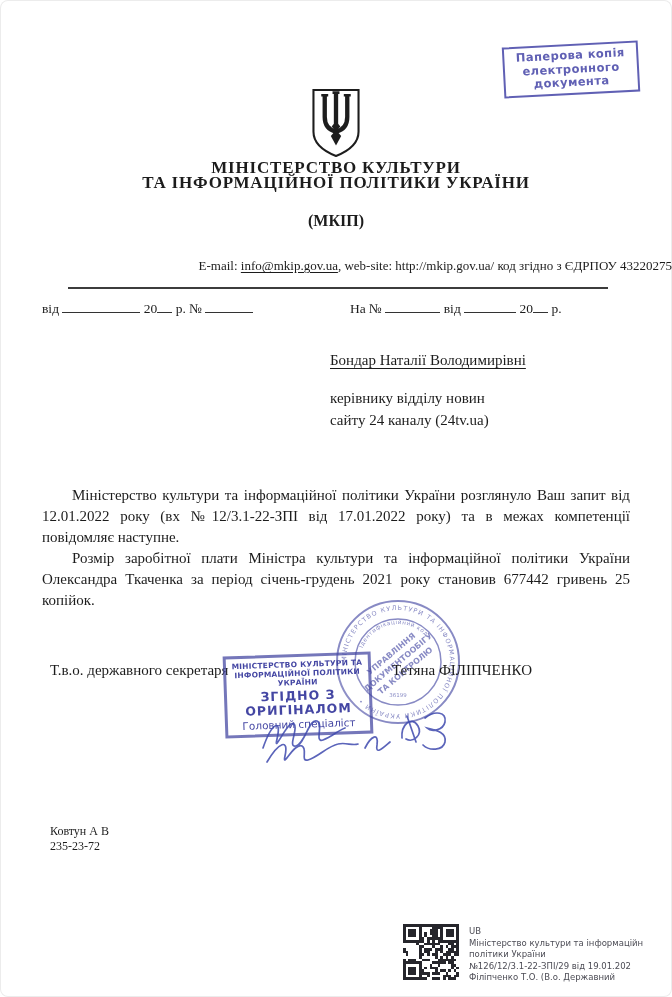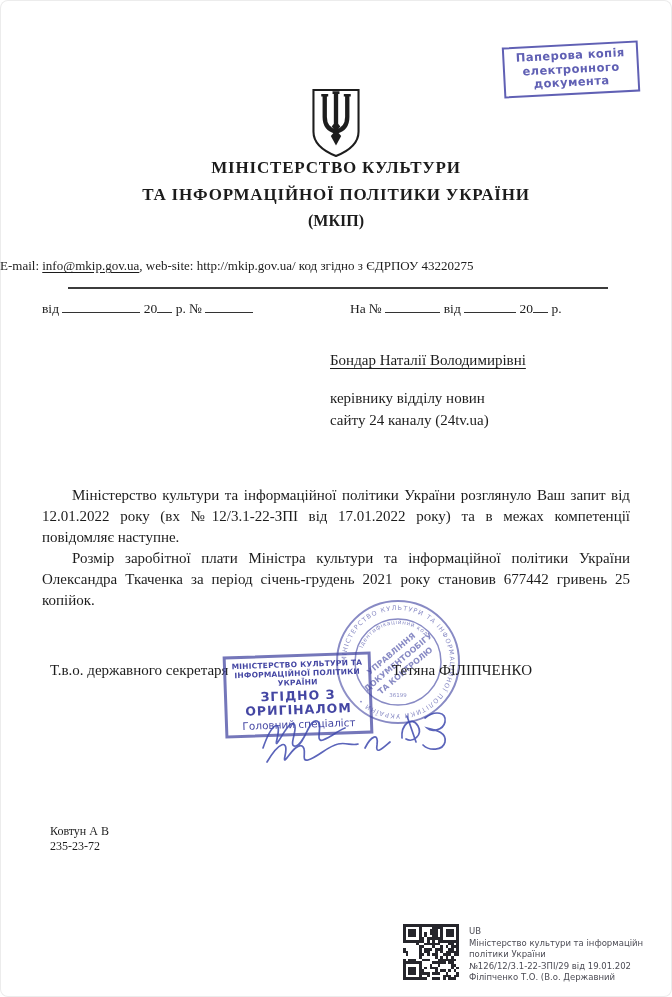--- a/index.html
+++ b/index.html
@@ -11,24 +11,24 @@
   
   .stamp-paper{
     position:absolute;left:503px;top:44px;width:128px;
     border:2px solid #5353ae;color:#5353ae;text-align:center;
     font-family:"DejaVu Sans","Liberation Sans",sans-serif;
     font-size:11.5px;font-weight:bold;line-height:13.5px;letter-spacing:.4px;
     padding:3px 2px;transform:rotate(-3deg);opacity:.92;
   }
   .emblem{position:absolute;left:50%;top:88px;transform:translateX(-50%);}
   .t1{position:absolute;left:0;right:0;top:158px;text-align:center;font-size:17px;font-weight:bold;letter-spacing:.8px;}
-  .t2{position:absolute;left:0;right:0;top:185px;text-align:center;font-size:17px;font-weight:bold;letter-spacing:.8px;}
+  .t2{position:absolute;left:0;right:0;top:173px;text-align:center;font-size:17px;font-weight:bold;letter-spacing:.8px;}
   .t3{position:absolute;left:0;right:0;top:212px;text-align:center;font-size:16px;font-weight:bold;}
   .addr{position:absolute;left:0;right:0;top:237px;text-align:center;font-size:12.5px;}
-  .email-line{position:absolute;left:0;right:0;top:258px;text-align:left;font-size:13px;}
+  .email-line{position:absolute;left:0;right:0;top:258px;text-align:right;font-size:13px;}
   .email-line .email{text-decoration:underline;text-underline-offset:2px;}
   .rule{position:absolute;left:68px;top:287px;width:540px;border-top:2px solid #3c3c3c;}
   .ref-left{position:absolute;left:42px;top:299px;font-size:13.5px;}
   .ref-right{position:absolute;left:350px;top:299px;font-size:13.5px;}
   .blank{display:inline-block;border-bottom:1px solid #333;height:13px;vertical-align:baseline;}
   .w78{width:78px}.w15{width:15px}.w48{width:48px}.w55{width:55px}.w52{width:52px}
   .recipient{position:absolute;left:330px;top:352px;font-size:15px;}
   .recipient .r-name{text-decoration:underline;text-underline-offset:3px;margin-bottom:18px;}
   .recipient .r-line{line-height:22px;}
   .body-text{position:absolute;left:42px;top:485px;width:588px;font-size:15px;line-height:21px;text-align:justify;}

